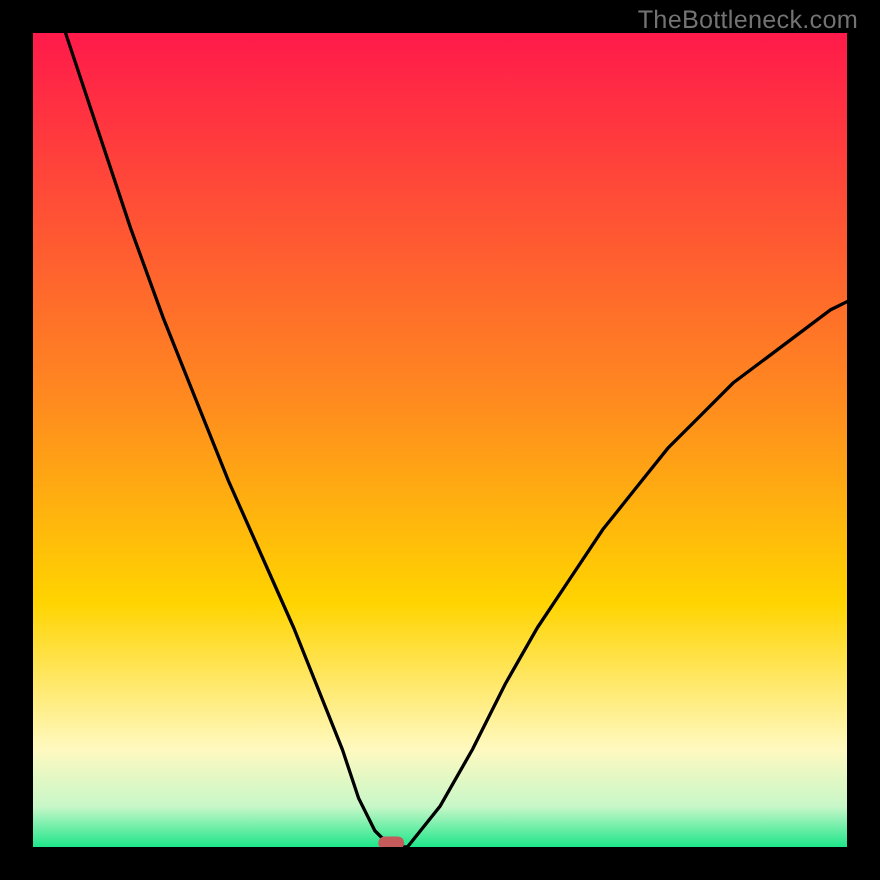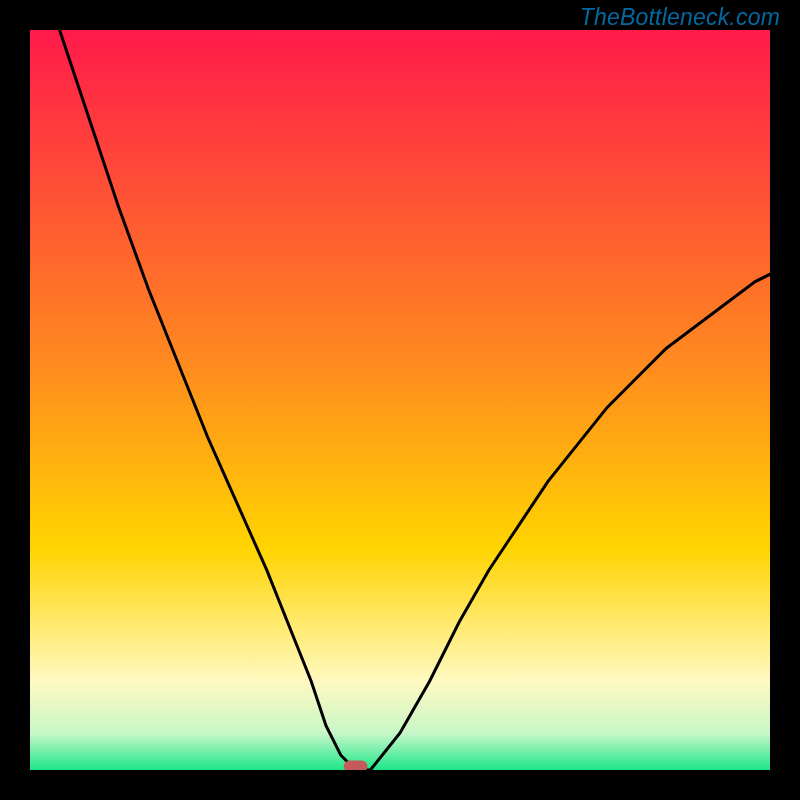--- a/index.html
+++ b/index.html
@@ -23,25 +23,24 @@
     top: 30px;
     left: 30px;
     width: 740px;
     height: 740px;
     overflow: hidden;
   }
   .watermark {
     position: absolute;
     top: 4px;
     right: 20px;
-    color: #0369a1;
+    color: #737373;
     font-size: 23px;
     font-weight: 500;
     letter-spacing: 0.2px;
-    font-style: italic;
   }
   svg { display: block; }
 </style>
 </head>
 <body>
 
 <div class="frame">
 
   <div class="watermark">TheBottleneck.com</div>
 

